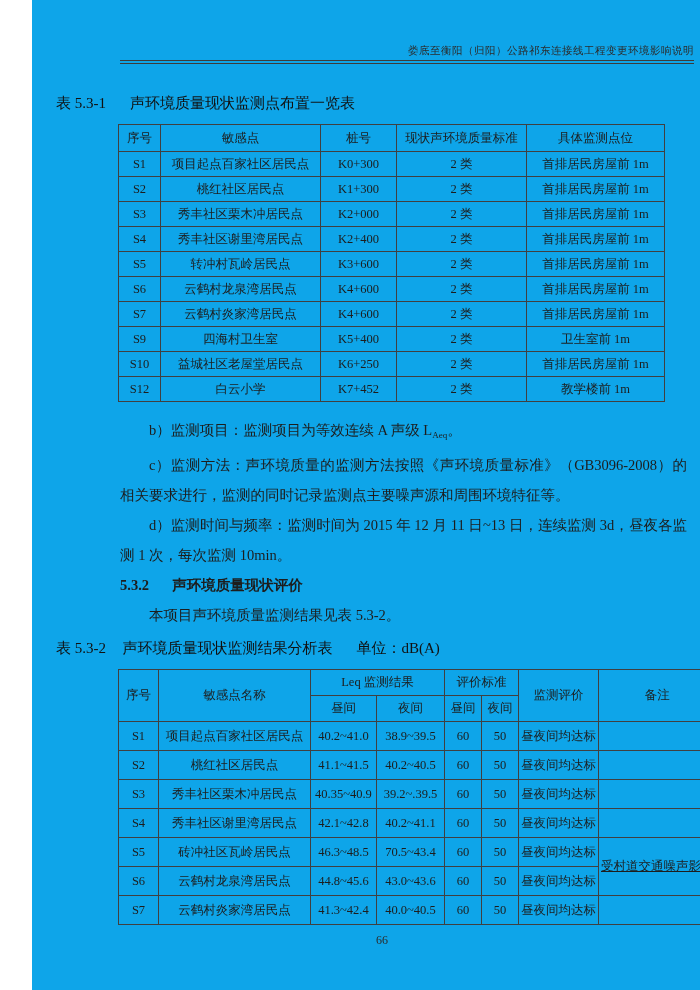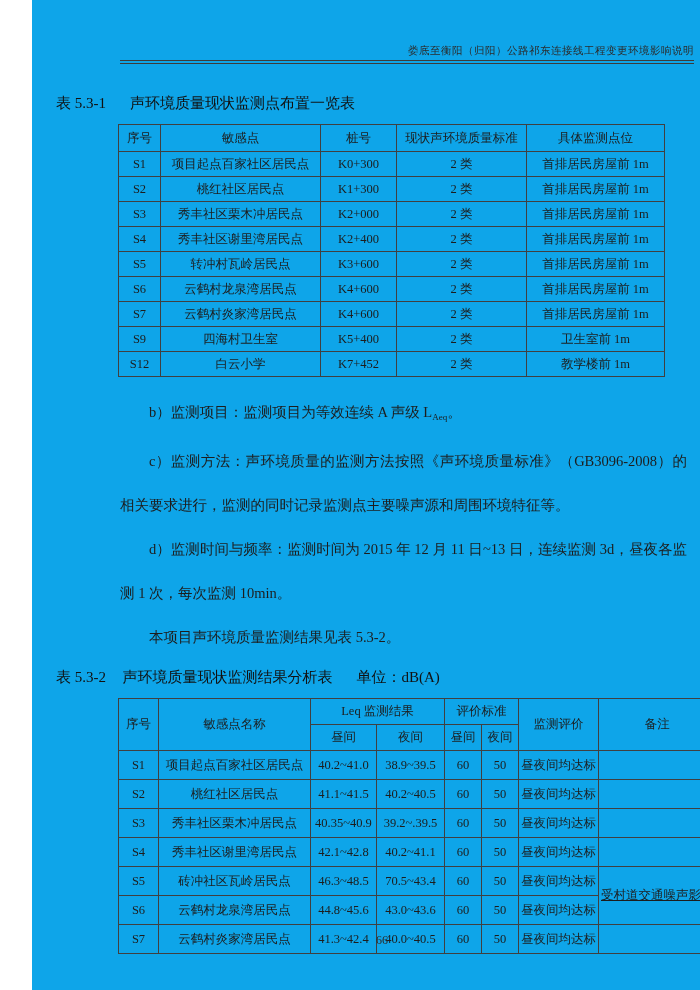--- a/index.html
+++ b/index.html
@@ -56,21 +56,21 @@
   }
   #table1 th { height:26px; }
   #table1 td { height:24px; }
   #table2 th { height:25px; }
   #table2 td { height:28px; }
   .remark-merged { text-decoration:underline; }
   
   .body-text {
     margin:13px 45px 0 88px;
     font-size:14.5px;
-    line-height:44px;
+    line-height:30px;
     text-align:justify;
   }
   .para { text-indent:2em; }
   .section-head { font-weight:bold; text-indent:0; }
   .section-head .sec-no { margin-right:1.6em; }
   sub.aeq { font-size:9px; vertical-align:-3px; }
   
   .page-footer {
     position:absolute;
     left:0; bottom:42px;
@@ -160,33 +160,43 @@
           <td>首排居民房屋前 1m</td>
         </tr>
         <tr>
           <td>S9</td>
           <td>四海村卫生室</td>
           <td>K5+400</td>
           <td>2 类</td>
           <td>卫生室前 1m</td>
         </tr>
         <tr>
+          <td>S10</td>
+          <td>益城社区老屋堂居民点</td>
+          <td>K6+250</td>
+          <td>2 类</td>
+          <td>首排居民房屋前 1m</td>
+        </tr>
+        <tr>
           <td>S12</td>
           <td>白云小学</td>
           <td>K7+452</td>
           <td>2 类</td>
           <td>教学楼前 1m</td>
         </tr>
       </tbody>
   </table>
 
   <div class="body-text">
     <div class="para"><span>b）监测项目：监测项目为等效连续 A 声级 L</span><sub class="aeq">Aeq</sub><span>。</span></div>
     <div class="para">c）监测方法：声环境质量的监测方法按照《声环境质量标准》（GB3096-2008）的相关要求进行，监测的同时记录监测点主要噪声源和周围环境特征等。</div>
     <div class="para">d）监测时间与频率：监测时间为 2015 年 12 月 11 日~13 日，连续监测 3d，昼夜各监测 1 次，每次监测 10min。</div>
+    <div class="section-head">
+      <span class="sec-no">5.3.2</span><span>声环境质量现状评价</span>
+    </div>
     <div class="para">本项目声环境质量监测结果见表 5.3-2。</div>
   </div>
 
   <div class="tbl-title" style="margin-top:9px;">
     <span>表 5.3-2</span><span class="gap-sm"></span><span>声环境质量现状监测结果分析表</span><span class="gap"></span><span>单位：dB(A)</span>
   </div>
 
   <table class="doc-table" id="table2">
     <colgroup>
       <col style="width:40px">

